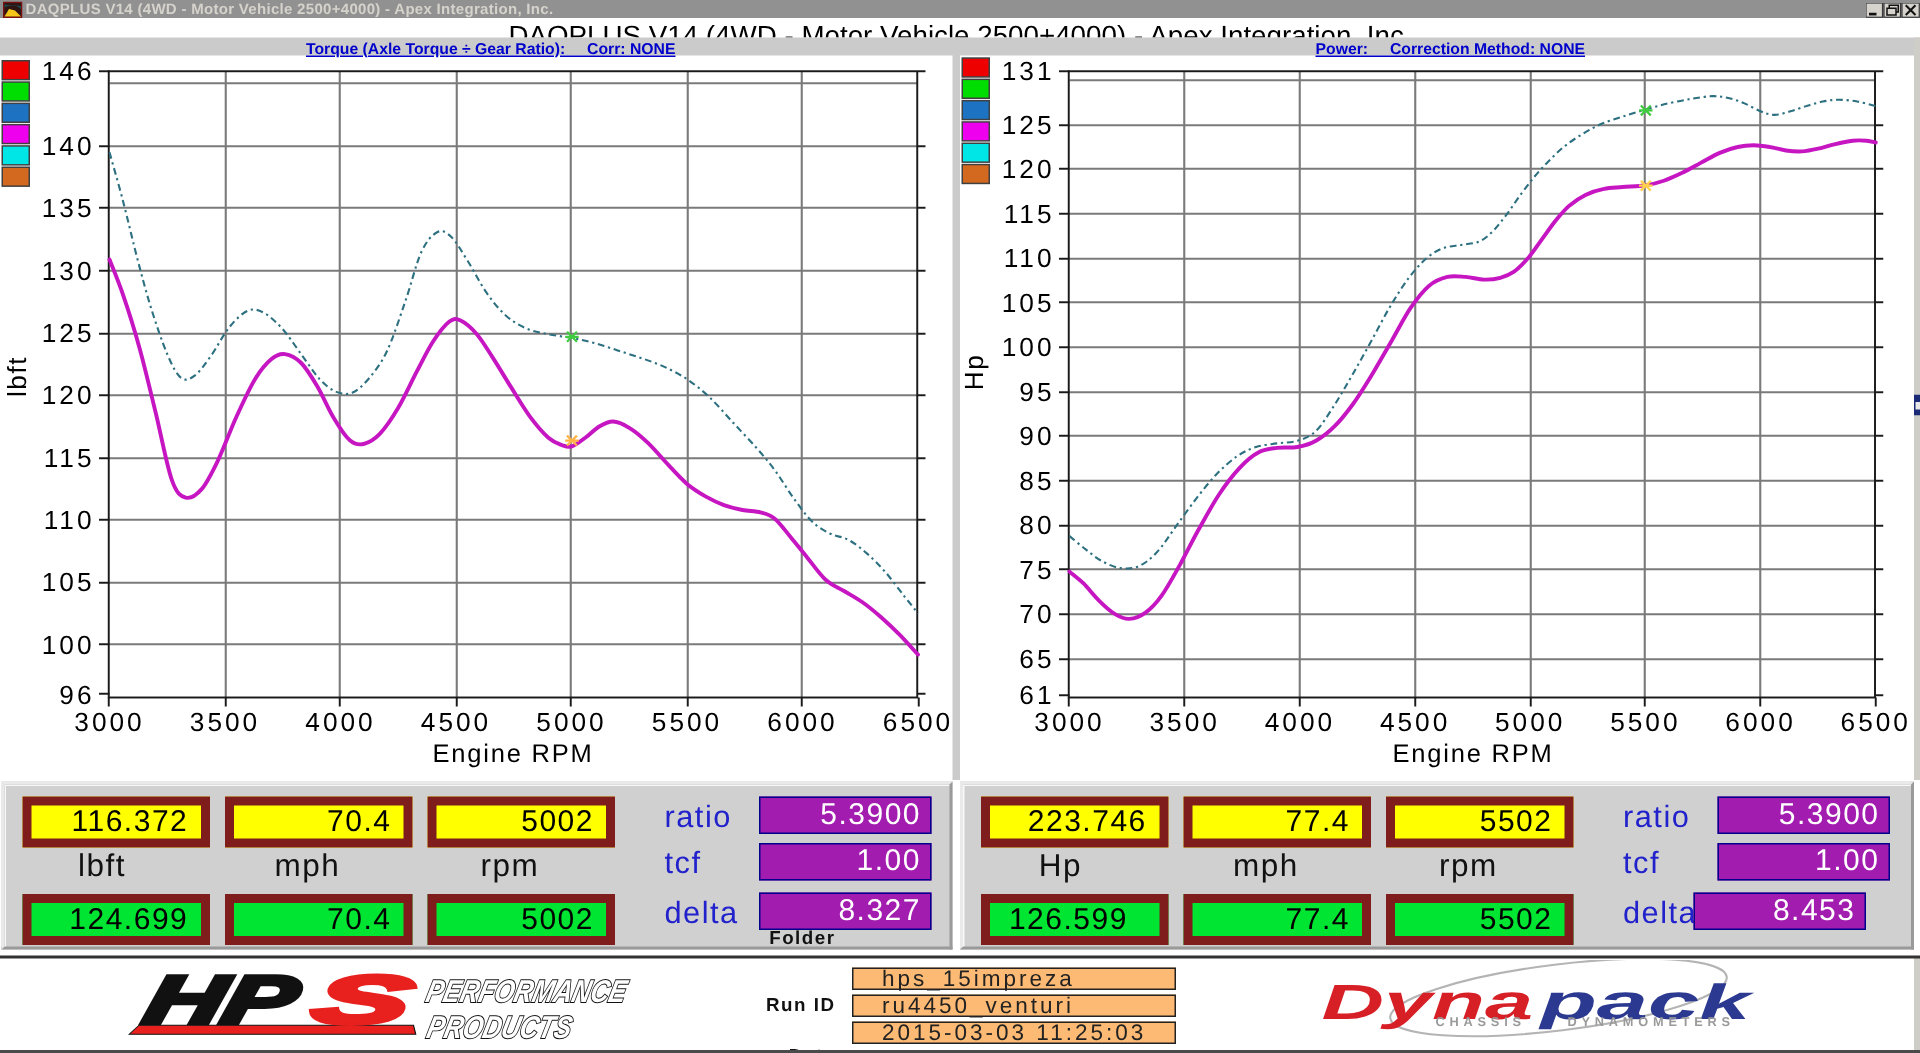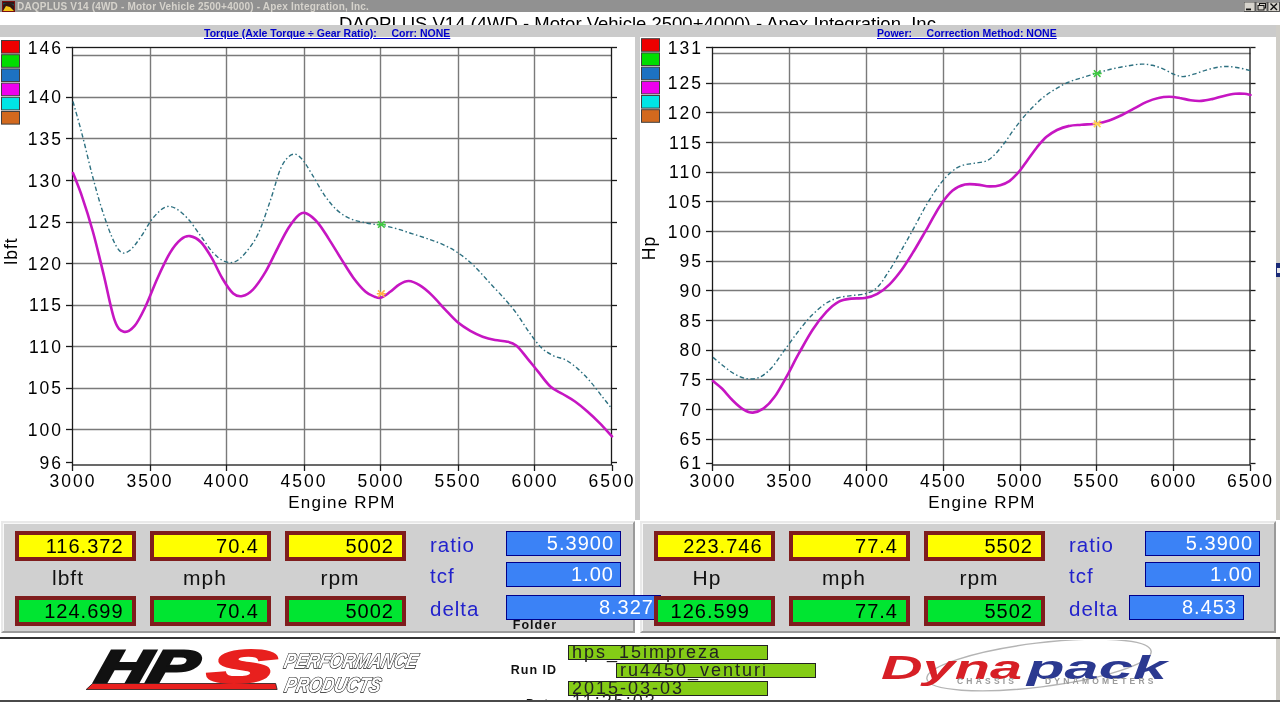--- a/index.html
+++ b/index.html
@@ -11,31 +11,31 @@
 #bigtitle{left:0;top:12px;width:1280px;height:12.5px;background:#fff;overflow:hidden;}
 #bigtitle div{width:1280px;text-align:center;font-size:18.5px;color:#000;margin-top:1px;letter-spacing:0px;}
 #grayband{left:0;top:24.5px;width:1280px;height:12.5px;background:#cbcbcb;}
 .hdr{top:26.5px;font-size:10.5px;font-weight:bold;color:#0000cc;white-space:pre;text-decoration:underline;}
 #divider{left:635px;top:24.5px;width:5px;height:495.5px;background:#cbcbcb;}
 #rightstrip{left:1276px;top:24.5px;width:4px;height:676px;background:#cfcdc7;}
 #tablezone{left:0;top:520px;width:1280px;height:118px;background:#fff;}
 .panel{position:absolute;top:520.5px;height:108px;background:#d0d0d0;
   border-top:2px solid #e9e9e9;border-left:2px solid #e9e9e9;
   border-right:2px solid #9a9a9a;border-bottom:2px solid #9a9a9a;box-shadow:inset 1px 1px 0 #f8f8f8;}
-.vbox{position:absolute;height:22px;border:4px solid #7f1d1d;font-size:20px;color:#000;
+.vbox{position:absolute;height:22px;border:6px solid #7f1d1d;font-size:20px;color:#000;
   text-align:right;padding-right:8px;line-height:23px;letter-spacing:1px;}
 .lab{position:absolute;font-size:21px;color:#111;text-align:center;letter-spacing:1px;}
-.bluelab{position:absolute;font-size:20.5px;color:#2222cc;letter-spacing:1px;}
-.bbox{position:absolute;height:23px;background:#3b82f6;border:1px solid #00008b;color:#fff;
+.bluelab{position:absolute;font-size:20.5px;color:#2222cc;letter-spacing:1px;margin-left:13px;}
+.bbox{position:absolute;height:23px;background:#a21caf;border:1px solid #00008b;color:#fff;
   font-size:20px;text-align:right;padding-right:6px;line-height:23px;letter-spacing:1px;}
 #sepline{left:0;top:636.8px;width:1280px;height:1.8px;background:#333;}
 #botline{left:0;top:700px;width:1280px;height:2px;background:#4a4a4a;}
 .flabel{position:absolute;font-size:12.5px;font-weight:bold;color:#111;text-align:right;width:60px;letter-spacing:1px;}
-.fbox{position:absolute;left:568px;width:195px;height:13px;border:1px solid #222;background:#84cc16;
-  font-size:18px;color:#222;line-height:13.5px;padding-left:3px;letter-spacing:2px;}
+.fbox{position:absolute;left:568px;width:195px;height:13px;border:1px solid #222;background:#fdba74;
+  font-size:15px;color:#222;line-height:13.5px;padding-left:19px;letter-spacing:2px;}
 </style>
 </head>
 <body>
 <div class="abs" id="titlebar"></div>
 <svg class="abs" style="left:2px;top:1px" width="13" height="11">
  <rect x="0" y="0" width="13" height="11" fill="#7a1010"></rect>
  <rect x="1" y="1" width="11" height="9" fill="#301515"></rect>
  <path d="M1 10 L4 5 L8 6 L12 10 Z" fill="#f5c518"></path>
  <path d="M1 4 C4 2 9 2 12 5 L12 3 L1 2 Z" fill="#1a4a4a"></path>
 </svg>
@@ -247,41 +247,41 @@
 <div class="lab" style="left:145px;top:566px;width:120px;">mph</div>
 <div class="lab" style="left:280px;top:566px;width:120px;">rpm</div>
 <div class="vbox" style="left:15px;top:596px;width:104.5px;background:#00e531;">124.699</div>
 <div class="vbox" style="left:150px;top:596px;width:105px;background:#00e531;">70.4</div>
 <div class="vbox" style="left:285px;top:596px;width:105px;background:#00e531;">5002</div>
 <div class="bluelab" style="left:430px;top:533px;">ratio</div>
 <div class="bluelab" style="left:430px;top:564px;">tcf</div>
 <div class="bluelab" style="left:430px;top:597px;">delta</div>
 <div class="bbox" style="left:506px;top:530.5px;width:107px;">5.3900</div>
 <div class="bbox" style="left:506px;top:562px;width:107px;">1.00</div>
-<div class="bbox" style="left:506px;top:594.5px;width:107px;padding-left:40px;">8.327</div>
+<div class="bbox" style="left:506px;top:594.5px;width:107px;">8.327</div>
 <div class="vbox" style="left:654px;top:530.5px;width:104.5px;background:#ffff00;">223.746</div>
 <div class="vbox" style="left:789px;top:530.5px;width:105px;background:#ffff00;">77.4</div>
 <div class="vbox" style="left:924px;top:530.5px;width:105px;background:#ffff00;">5502</div>
 <div class="lab" style="left:647px;top:566px;width:120px;">Hp</div>
 <div class="lab" style="left:784px;top:566px;width:120px;">mph</div>
 <div class="lab" style="left:919px;top:566px;width:120px;">rpm</div>
 <div class="vbox" style="left:654px;top:596px;width:104.5px;background:#00e531;text-align:center;">126.599</div>
 <div class="vbox" style="left:789px;top:596px;width:105px;background:#00e531;">77.4</div>
 <div class="vbox" style="left:924px;top:596px;width:105px;background:#00e531;">5502</div>
 <div class="bluelab" style="left:1069px;top:533px;">ratio</div>
 <div class="bluelab" style="left:1069px;top:564px;">tcf</div>
 <div class="bluelab" style="left:1069px;top:597px;">delta</div>
 <div class="bbox" style="left:1145px;top:530.5px;width:107px;">5.3900</div>
 <div class="bbox" style="left:1145px;top:562px;width:107px;">1.00</div>
 <div class="bbox" style="left:1129px;top:594.5px;width:107px;">8.453</div>
 <div class="abs" id="sepline"></div>
 <div class="flabel" style="left:497px;top:618px;">Folder</div>
 <div class="fbox" style="top:644.5px;">hps_15impreza</div>
 <div class="flabel" style="left:497px;top:663.0px;">Run ID</div>
-<div class="fbox" style="top:662.5px;margin-left:48px;">ru4450_venturi</div>
+<div class="fbox" style="top:662.5px;">ru4450_venturi</div>
 <div class="flabel" style="left:497px;top:681.0px;margin-top:16px;">Date</div>
 <div class="fbox" style="top:680.5px;">2015-03-03 11:25:03</div>
 <svg class="abs" style="left:0px;top:638px" width="500" height="62">
 <g transform="skewX(-14)">
 <path d="M99 51.5 L290 51.5 L287 45.5 L104 45.5 Z" fill="#e8201e" stroke="#111" stroke-width="0.7"></path>
 <text x="105" y="44" font-size="45" font-weight="bold" font-style="italic" fill="#111" stroke="#111" stroke-width="3" paint-order="stroke" textLength="100" lengthAdjust="spacingAndGlyphs">HP</text>
 <text x="217" y="44" font-size="45" font-weight="bold" font-style="italic" fill="#e8201e" stroke="#e8201e" stroke-width="3" paint-order="stroke" textLength="64" lengthAdjust="spacingAndGlyphs">S</text>
 </g>
 <g transform="skewX(-13)" font-weight="bold" font-style="italic" fill="#fff" stroke="#111" stroke-width="1.3" paint-order="stroke">
 <text x="290" y="30" font-size="21" textLength="133" lengthAdjust="spacingAndGlyphs">PERFORMANCE</text>

